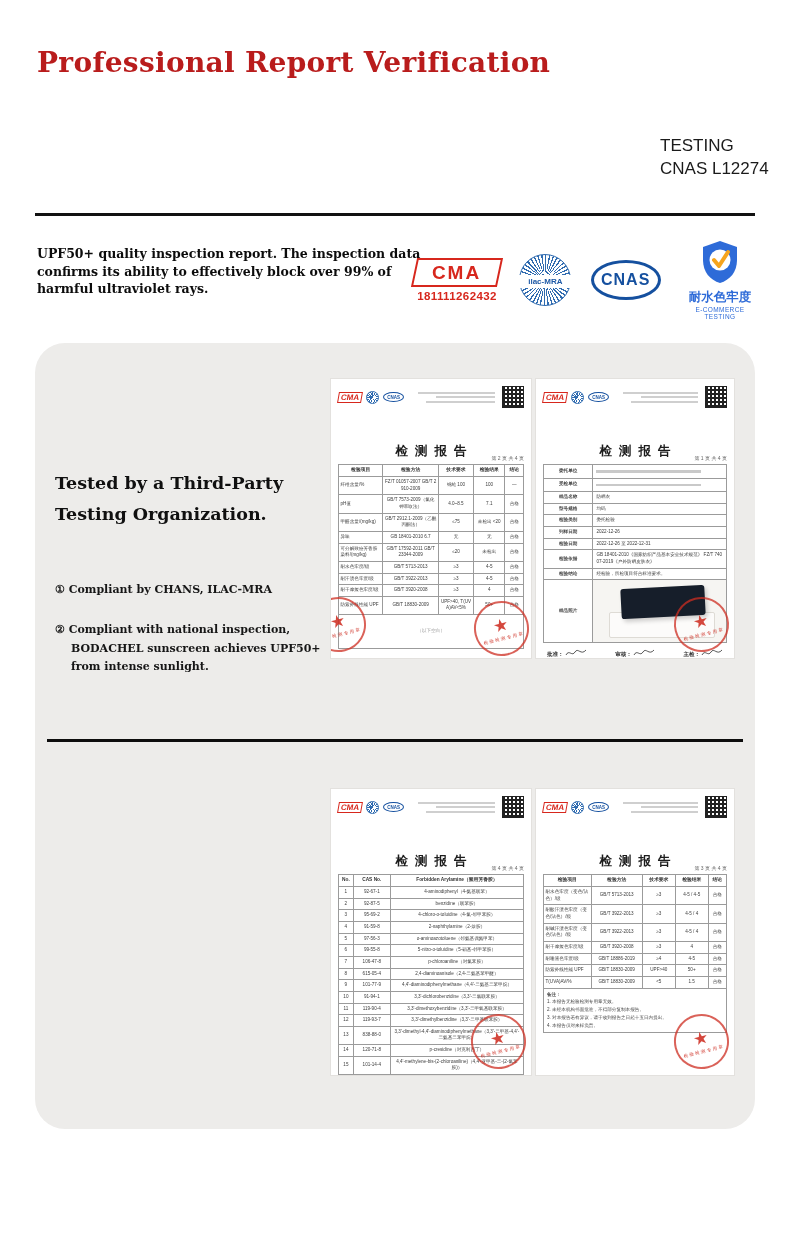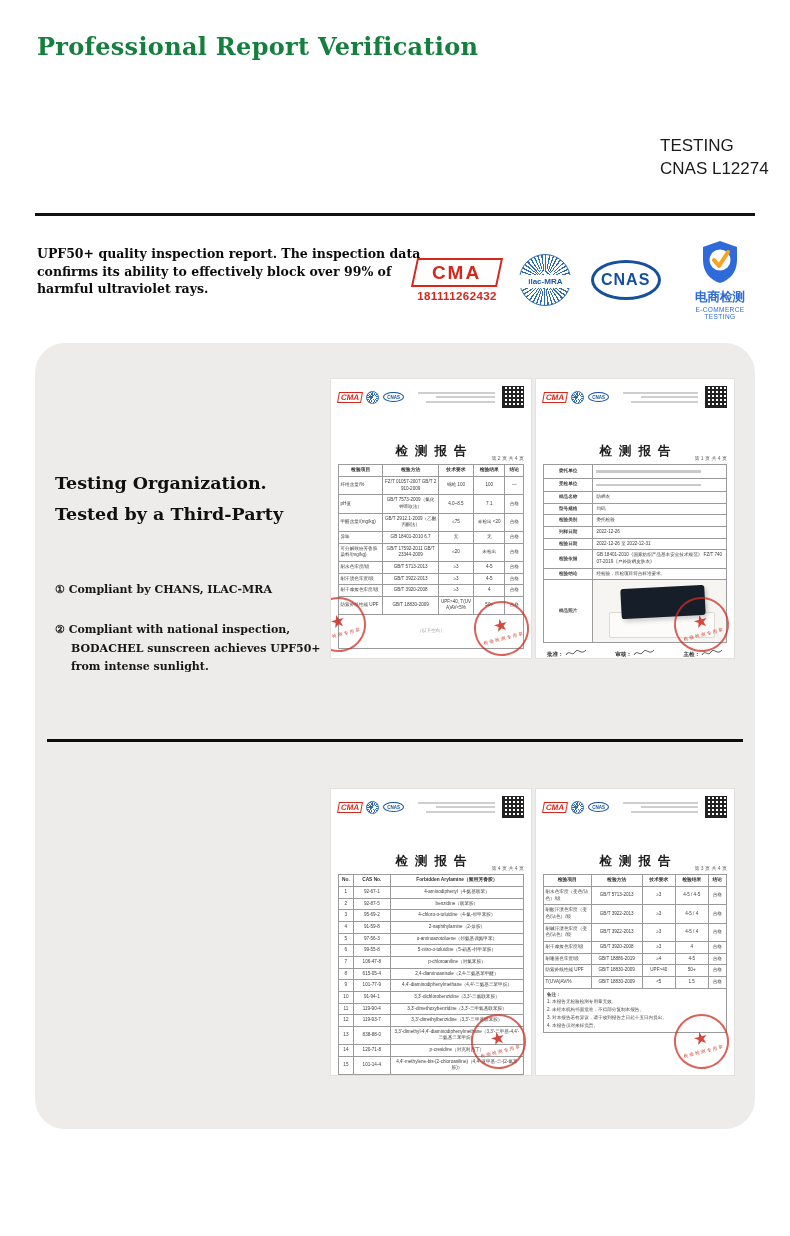--- a/index.html
+++ b/index.html
@@ -5,22 +5,22 @@
   * { margin:0; padding:0; box-sizing:border-box; }
   html,body { background:#fff; }
   body {
     width:790px; height:1236px; position:relative; overflow:hidden;
     font-family:"Liberation Sans","DejaVu Sans",sans-serif; color:#111;
   }
   .abs { position:absolute; }
 
   
   .headline {
-    left:37px; top:20px; font-family:"DejaVu Serif","Liberation Serif",serif;
-    font-weight:800; font-size:24px; line-height:54px; color:#15803d; letter-spacing:.3px;
+    left:37px; top:36px; font-family:"DejaVu Serif","Liberation Serif",serif;
+    font-weight:800; font-size:28px; line-height:54px; color:#b91c1c; letter-spacing:.3px;
   }
   .testing-block { left:660px; top:134px; font-size:17px; line-height:23px; color:#1b1b1b; }
   .rule-top { left:35px; top:213px; width:720px; height:3px; background:#121212; }
 
   
   .intro {
     left:37px; top:245px; width:386px; font-family:"DejaVu Serif","Liberation Serif",serif;
     font-weight:700; font-size:12.5px; line-height:17.5px; color:#0c0c0c;
   }
   .logo-row { left:414px; top:238px; width:346px; height:84px; display:flex; align-items:center; justify-content:space-between; }
@@ -134,30 +134,30 @@
   </div>
   <div class="cnas-oval">
     <span>CNAS</span>
   </div>
   <div class="shield-wrap">
     <svg width="40" height="44" viewBox="0 0 40 44">
       <path d="M20 1 L37 7 V20 C37 32 30 40 20 43 C10 40 3 32 3 20 V7 Z" fill="#2e6bd8"></path>
       <circle cx="20" cy="20" r="10.5" fill="#ffffff"></circle>
       <polyline points="14,20 19,26 28,12" fill="none" stroke="#f6a41d" stroke-width="4" stroke-linecap="round" stroke-linejoin="round"></polyline>
     </svg>
-    <div class="ec-cn">电商检测</div>
+    <div class="ec-cn">耐水色牢度</div>
     <div class="ec-en">E-COMMERCE TESTING</div>
   </div>
 </div>
 
 <div class="abs panel"></div>
 
 <div class="abs panel-title">
+  <div>Tested by a Third-Party</div>
   <div>Testing Organization.</div>
-  <div>Tested by a Third-Party</div>
 </div>
 
 <div class="abs p1">① Compliant by CHANS, ILAC-MRA</div>
 
 <div class="abs p2">
 
 <span class="line">② Compliant with national inspection,</span>
     <span class="line">BODACHEL sunscreen achieves UPF50+</span>
     <span class="line">from intense sunlight.</span>
   </div>

